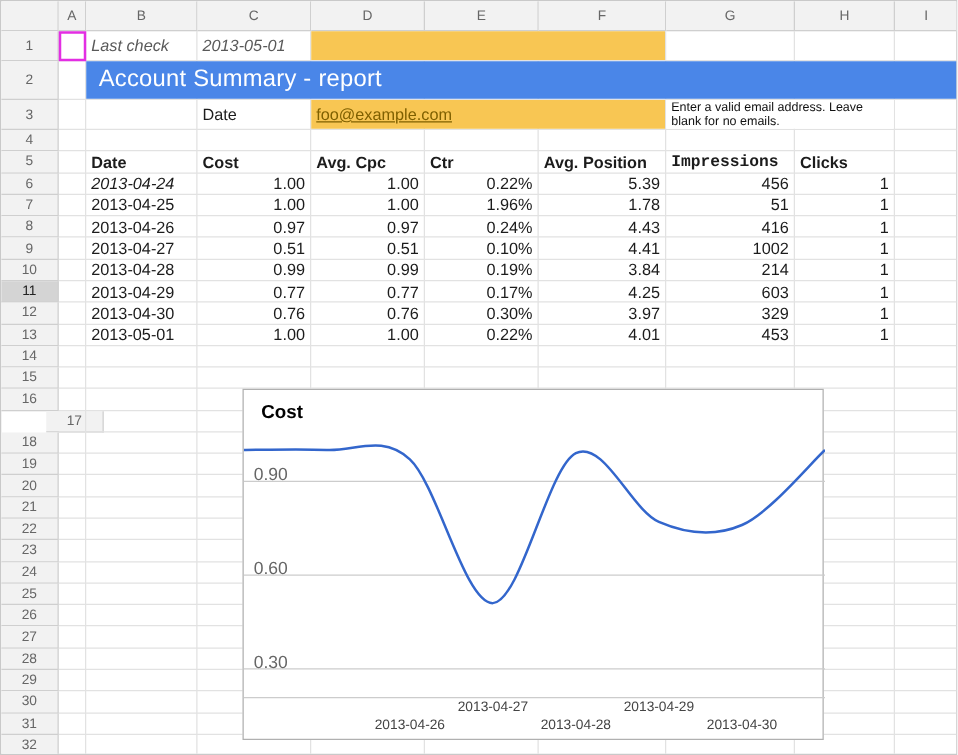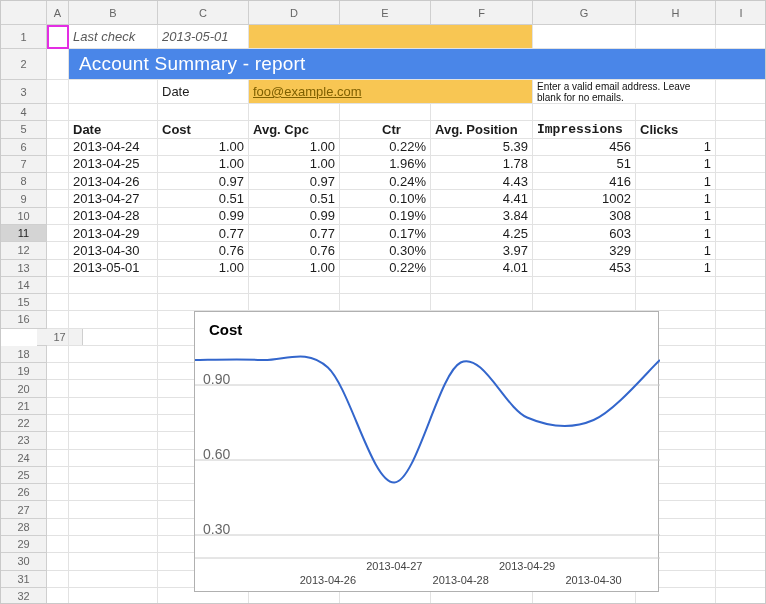--- a/index.html
+++ b/index.html
@@ -146,25 +146,25 @@
       <div class="cell highlight" style="left: 248px; top: 24px; width: 283px; height: 23px;"></div>
       <div class="cell banner" style="left: 68px; top: 48px; width: 697px; height: 30px;">Account Summary - report</div>
       <div class="cell " style="left: 157px; top: 79px; width: 90px; height: 23px;">Date</div>
       <div class="cell highlight" style="left: 248px; top: 79px; width: 283px; height: 23px;">
         <a href="#">foo@example.com</a>
       </div>
       <div class="cell note" style="left: 532px; top: 79px; width: 182px; height: 23px;">Enter a valid email address. Leave blank for no emails.</div>
       <div class="cell bold" style="left: 68px; top: 120.28px; width: 88px; height: 16.28px;">Date</div>
       <div class="cell bold" style="left: 157px; top: 120.28px; width: 90px; height: 16.28px;">Cost</div>
       <div class="cell bold" style="left: 248px; top: 120.28px; width: 90px; height: 16.28px;">Avg. Cpc</div>
-      <div class="cell bold" style="left: 339px; top: 120.28px; width: 90px; height: 16.28px; margin-left: 38px;">Ctr</div>
+      <div class="cell bold" style="left: 339px; top: 120.28px; width: 90px; height: 16.28px;">Ctr</div>
       <div class="cell bold" style="left: 430px; top: 120.28px; width: 101px; height: 16.28px;">Avg. Position</div>
       <div class="cell bold" style="left: 532px; top: 120.28px; width: 102px; height: 16.28px; font-family: Liberation Mono, monospace;">Impressions</div>
       <div class="cell bold" style="left: 635px; top: 120.28px; width: 79px; height: 16.28px;">Clicks</div>
-      <div class="cell " style="left: 68px; top: 137.56px; width: 88px; height: 16.28px;">2013-04-24</div>
+      <div class="cell " style="left: 68px; top: 137.56px; width: 88px; height: 16.28px; font-style: italic;">2013-04-24</div>
       <div class="cell num" style="left: 157px; top: 137.56px; width: 90px; height: 16.28px;">1.00</div>
       <div class="cell num" style="left: 248px; top: 137.56px; width: 90px; height: 16.28px;">1.00</div>
       <div class="cell num" style="left: 339px; top: 137.56px; width: 90px; height: 16.28px;">0.22%</div>
       <div class="cell num" style="left: 430px; top: 137.56px; width: 101px; height: 16.28px;">5.39</div>
       <div class="cell num" style="left: 532px; top: 137.56px; width: 102px; height: 16.28px;">456</div>
       <div class="cell num" style="left: 635px; top: 137.56px; width: 79px; height: 16.28px;">1</div>
       <div class="cell " style="left: 68px; top: 154.84px; width: 88px; height: 16.28px;">2013-04-25</div>
       <div class="cell num" style="left: 157px; top: 154.84px; width: 90px; height: 16.28px;">1.00</div>
       <div class="cell num" style="left: 248px; top: 154.84px; width: 90px; height: 16.28px;">1.00</div>
       <div class="cell num" style="left: 339px; top: 154.84px; width: 90px; height: 16.28px;">1.96%</div>
@@ -183,21 +183,21 @@
       <div class="cell num" style="left: 248px; top: 189.4px; width: 90px; height: 16.28px;">0.51</div>
       <div class="cell num" style="left: 339px; top: 189.4px; width: 90px; height: 16.28px;">0.10%</div>
       <div class="cell num" style="left: 430px; top: 189.4px; width: 101px; height: 16.28px;">4.41</div>
       <div class="cell num" style="left: 532px; top: 189.4px; width: 102px; height: 16.28px;">1002</div>
       <div class="cell num" style="left: 635px; top: 189.4px; width: 79px; height: 16.28px;">1</div>
       <div class="cell " style="left: 68px; top: 206.68px; width: 88px; height: 16.28px;">2013-04-28</div>
       <div class="cell num" style="left: 157px; top: 206.68px; width: 90px; height: 16.28px;">0.99</div>
       <div class="cell num" style="left: 248px; top: 206.68px; width: 90px; height: 16.28px;">0.99</div>
       <div class="cell num" style="left: 339px; top: 206.68px; width: 90px; height: 16.28px;">0.19%</div>
       <div class="cell num" style="left: 430px; top: 206.68px; width: 101px; height: 16.28px;">3.84</div>
-      <div class="cell num" style="left: 532px; top: 206.68px; width: 102px; height: 16.28px;">308</div>
+      <div class="cell num" style="left: 532px; top: 206.68px; width: 102px; height: 16.28px;">214</div>
       <div class="cell num" style="left: 635px; top: 206.68px; width: 79px; height: 16.28px;">1</div>
       <div class="cell " style="left: 68px; top: 223.96px; width: 88px; height: 16.28px;">2013-04-29</div>
       <div class="cell num" style="left: 157px; top: 223.96px; width: 90px; height: 16.28px;">0.77</div>
       <div class="cell num" style="left: 248px; top: 223.96px; width: 90px; height: 16.28px;">0.77</div>
       <div class="cell num" style="left: 339px; top: 223.96px; width: 90px; height: 16.28px;">0.17%</div>
       <div class="cell num" style="left: 430px; top: 223.96px; width: 101px; height: 16.28px;">4.25</div>
       <div class="cell num" style="left: 532px; top: 223.96px; width: 102px; height: 16.28px;">603</div>
       <div class="cell num" style="left: 635px; top: 223.96px; width: 79px; height: 16.28px;">1</div>
       <div class="cell " style="left: 68px; top: 241.24px; width: 88px; height: 16.28px;">2013-04-30</div>
       <div class="cell num" style="left: 157px; top: 241.24px; width: 90px; height: 16.28px;">0.76</div>

